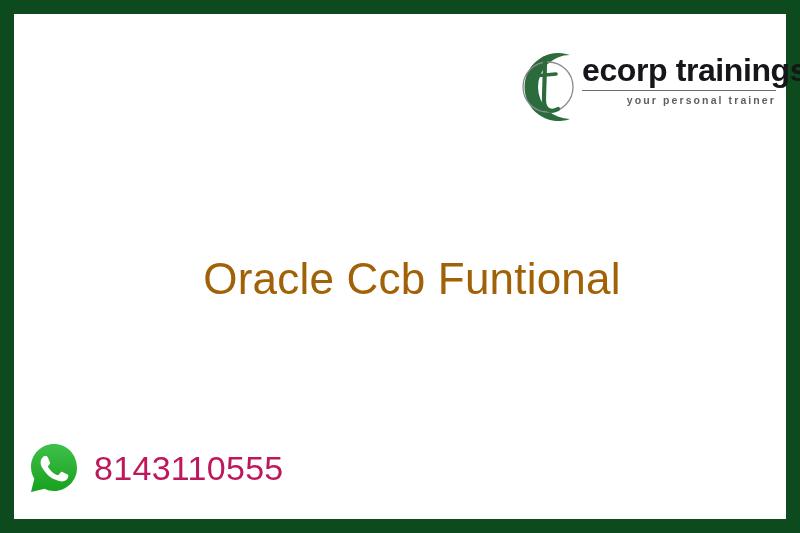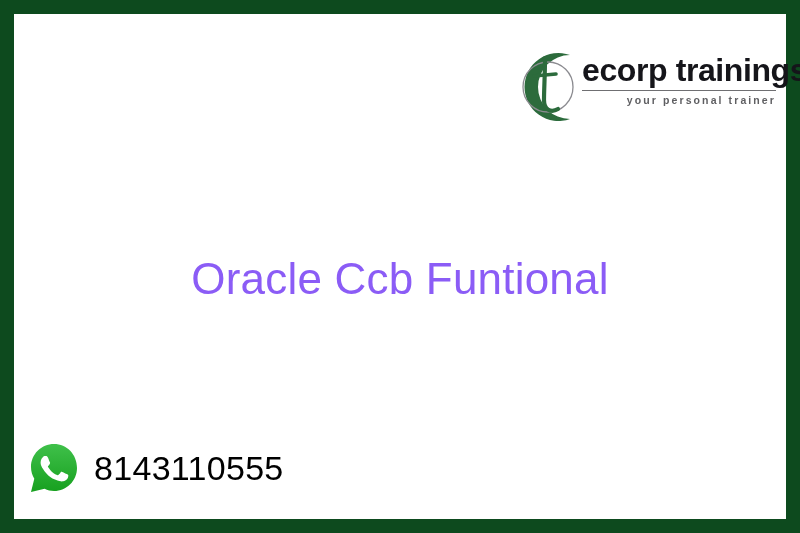--- a/index.html
+++ b/index.html
@@ -74,28 +74,28 @@
     letter-spacing: 2.1px;
     color: #5f5f62;
     white-space: nowrap;
     text-align: right;
     width: 194px;
   }
 
   
   .title {
     position: absolute;
-    left: 0;
+    left: 12px;
     top: 240px;
     width: 772px;
     text-align: center;
     font-family: "Liberation Sans", sans-serif;
     font-size: 44px;
     font-weight: 400;
-    color: #8b5cf6;
+    color: #a16207;
     letter-spacing: 0.2px;
     white-space: nowrap;
   }
 
   
   .contact {
     position: absolute;
     left: 14px;
     top: 428px;
     display: flex;
@@ -105,21 +105,21 @@
   .wa-icon {
     width: 52px;
     height: 52px;
     flex: 0 0 auto;
     display: block;
   }
   .phone {
     font-family: "Liberation Sans", sans-serif;
     font-size: 34px;
     font-weight: 400;
-    color: #000000;
+    color: #be185d;
     letter-spacing: 0.3px;
     white-space: nowrap;
   }
 </style>
 </head>
 <body>
 
 <div class="page">
   <div class="canvas">
 

